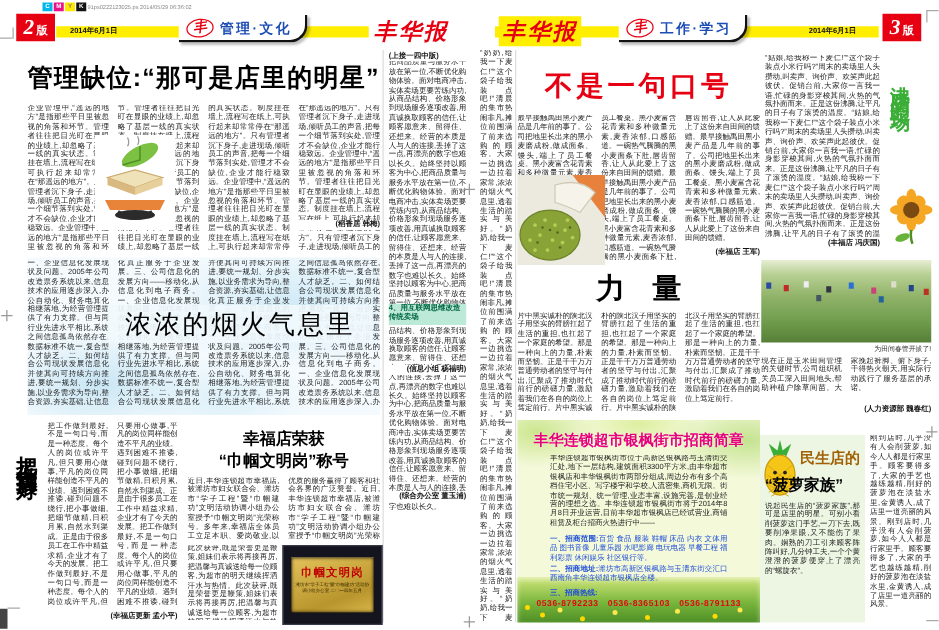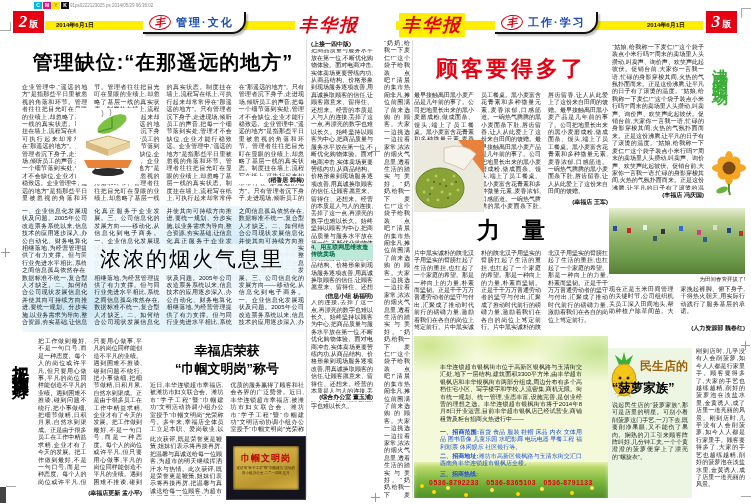--- a/index.html
+++ b/index.html
@@ -72,21 +72,21 @@
       <span class="pgnum">2</span>
       <span class="pgban">版</span>
     </div>
     <div class="abs datetxt" style="left:56px;top:21px;">2014年6月1日</div>
     <div class="abs tab" style="left:143px;top:12px;">
       <span class="logo">丰</span>
       <span class="sectionlbl">管理·文化</span>
     </div>
     <div class="abs masthead" style="left:299px;top:13px;">丰华报</div>
 
-    <div class="abs bighead" style="left:22px;top:49px;width:282px;font-size:20px;letter-spacing:1px;">管理缺位:“在那遥远的地方”</div>
+    <div class="abs bighead" style="left:22px;top:49px;width:282px;font-size:20px;letter-spacing:1px;">管理缺位:“那可是店里的明星”</div>
     <div class="abs t c4" style="left:22px;top:84px;width:282px;height:120px;">企业管理中,“遥远的地方”是指那些平日里被忽视的角落和环节。管理者往往把目光盯在显眼的业绩上,却忽略了基层一线的真实状态。制度挂在墙上,流程写在纸上,可执行起来却常常停在“那遥远的地方”。只有管理者沉下身子,走进现场,倾听员工的声音,把每一个细节落到实处,管理才不会缺位,企业才能行稳致远。企业管理中,“遥远的地方”是指那些平日里被忽视的角落和环节。管理者往往把目光盯在显眼的业绩上,却忽略了基层一线的真实状态。制度挂在墙上,流程写在纸上,可执行起来却常常停在“那遥远的地方”。只有管理者沉下身子,走进现场,倾听员工的声音,把每一个细节落到实处,管理才不会缺位,企业才能行稳致远。企业管理中,“遥远的地方”是指那些平日里被忽视的角落和环节。管理者往往把目光盯在显眼的业绩上,却忽略了基层一线的真实状态。制度挂在墙上,流程写在纸上,可执行起来却常常停在“那遥远的地方”。只有管理者沉下身子,走进现场,倾听员工的声音,把每一个细节落到实处,管理才不会缺位,企业才能行稳致远。企业管理中,“遥远的地方”是指那些平日里被忽视的角落和环节。管理者往往把目光盯在显眼的业绩上,却忽略了基层一线的真实状态。制度挂在墙上,流程写在纸上,可执行起来却常常停在“那遥远的地方”。只有管理者沉下身子,走进现场,倾听员工的声音,把每一个细节落到实处,管理才不会缺位,企业才能行稳致远。企业管理中,“遥远的地方”是指那些平日里被忽视的角落和环节。管理者往往把目光盯在显眼的业绩上,却忽略了基层一线的真实状态。制度挂在墙上,流程写在纸上,可执行起来却常常停在“那遥远的地方”。只有管理者沉下身子,走进现场,倾听员工的声音,把每一个细节落到实处,管理才不会缺位,企业才能行稳致远。</div>
     <div class="abs" style="left:76px;top:108px;width:64px;height:76px;background:#fff;">
       <svg width="64" height="76" viewBox="0 0 64 76">
         <ellipse cx="36" cy="16" rx="16" ry="7" fill="#7cc142" transform="rotate(-28 36 16)"></ellipse>
         <path d="M22 24 L36 20 L36 9" stroke="#4e8f26" stroke-width="1.2" fill="none"></path>
         <path d="M10 34 L32 28 L54 34 L32 42 Z" fill="#f0e2b8" stroke="#c9a96a" stroke-width="1"></path>
         <path d="M10 34 L32 42 L32 48 L10 40 Z" fill="#d9b97f"></path>
         <path d="M54 34 L32 42 L32 48 L54 40 Z" fill="#e6cf9b"></path>
         <path d="M8 52 L56 52 L52 60 L12 60 Z" fill="#e8833a"></path>
         <path d="M18 62 Q32 70 46 62" stroke="#333" stroke-width="4" fill="none"></path>
@@ -133,21 +133,21 @@
     </div>
     <div class="abs datetxt" style="left:272px;top:21px;">2014年6月1日</div>
     <div class="abs pgbadge" style="left:331px;top:11px;width:31px;height:22px;">
       <span class="pgnum">3</span>
       <span class="pgban">版</span>
     </div>
 
     <div class="abs t" style="left:9px;top:40px;width:26px;height:458px;">“奶奶,给我一下麦仁!”“这个袋子给我装点吧!”清晨的集市热闹非凡,摊位前围满了前来选购的顾客。大家一边挑选一边拉着家常,浓浓的烟火气息里,透着生活的踏实与美好。“奶奶,给我一下麦仁!”“这个袋子给我装点吧!”清晨的集市热闹非凡,摊位前围满了前来选购的顾客。大家一边挑选一边拉着家常,浓浓的烟火气息里,透着生活的踏实与美好。“奶奶,给我一下麦仁!”“这个袋子给我装点吧!”清晨的集市热闹非凡,摊位前围满了前来选购的顾客。大家一边挑选一边拉着家常,浓浓的烟火气息里,透着生活的踏实与美好。“奶奶,给我一下麦仁!”“这个袋子给我装点吧!”清晨的集市热闹非凡,摊位前围满了前来选购的顾客。大家一边挑选一边拉着家常,浓浓的烟火气息里,透着生活的踏实与美好。</div>
     <div class="abs vline" style="left:37px;top:40px;height:458px;"></div>
 
-    <div class="abs kai" style="left:39px;top:54px;width:194px;text-align:center;font-size:22px;font-weight:bold;color:#e60012;letter-spacing:3px;">顾客要得多了</div>
+    <div class="abs kai" style="left:39px;top:54px;width:194px;text-align:center;font-size:22px;font-weight:bold;color:#e60012;letter-spacing:3px;">不是一句口号</div>
     <div class="abs t c3" style="left:39px;top:92px;width:194px;height:122px;">最早接触禹田黑小麦产品是几年前的事了。公司把地里长出来的黑小麦磨成粉,做成面条、馒头,端上了员工餐桌。黑小麦富含花青素和多种微量元素,麦香浓郁,口感筋道。一碗热气腾腾的黑小麦面条下肚,唇齿留香,让人从此爱上了这份来自田间的馈赠。最早接触禹田黑小麦产品是几年前的事了。公司把地里长出来的黑小麦磨成粉,做成面条、馒头,端上了员工餐桌。黑小麦富含花青素和多种微量元素,麦香浓郁,口感筋道。一碗热气腾腾的黑小麦面条下肚,唇齿留香,让人从此爱上了这份来自田间的馈赠。最早接触禹田黑小麦产品是几年前的事了。公司把地里长出来的黑小麦磨成粉,做成面条、馒头,端上了员工餐桌。黑小麦富含花青素和多种微量元素,麦香浓郁,口感筋道。一碗热气腾腾的黑小麦面条下肚,唇齿留香,让人从此爱上了这份来自田间的馈赠。最早接触禹田黑小麦产品是几年前的事了。公司把地里长出来的黑小麦磨成粉,做成面条、馒头,端上了员工餐桌。黑小麦富含花青素和多种微量元素,麦香浓郁,口感筋道。一碗热气腾腾的黑小麦面条下肚,唇齿留香,让人从此爱上了这份来自田间的馈赠。</div>
     <div class="abs grainimg" style="left:39px;top:140px;width:70px;height:72px;">
       <svg width="70" height="72" viewBox="0 0 70 72">
         <rect width="70" height="72" fill="#eceadf"></rect>
         <path d="M44 0 L70 0 L70 34 Z" fill="#e8813c"></path>
         <path d="M30 8 Q50 2 62 14 L50 30 Q38 24 30 22 Z" fill="#f6f3ea" stroke="#cfc8b4" stroke-width="1"></path>
         <ellipse cx="26" cy="48" rx="24" ry="20" fill="#8aa336"></ellipse>
         <ellipse cx="26" cy="48" rx="24" ry="20" fill="none" stroke="#6c832a" stroke-width="1"></ellipse>
         <g fill="#b6cd57">
           <circle cx="14" cy="40" r="1.5"></circle>
@@ -175,20 +175,21 @@
     </div>
     <div class="abs byline" style="left:165px;top:198px;width:68px;">(幸福店 王军)</div>
 
     <div class="abs bighead" style="left:39px;top:215px;width:194px;font-size:23px;letter-spacing:22px;text-indent:22px;">力量</div>
     <div class="abs t c3" style="left:39px;top:250px;width:194px;height:82px;">片中黑实诚朴的陕北汉子用坚实的臂膀扛起了生活的重担,也扛起了一个家庭的希望。那是一种向上的力量,朴素而坚韧。正是千千万万普通劳动者的坚守与付出,汇聚成了推动时代前行的磅礴力量,激励着我们在各自的岗位上笃定前行。片中黑实诚朴的陕北汉子用坚实的臂膀扛起了生活的重担,也扛起了一个家庭的希望。那是一种向上的力量,朴素而坚韧。正是千千万万普通劳动者的坚守与付出,汇聚成了推动时代前行的磅礴力量,激励着我们在各自的岗位上笃定前行。片中黑实诚朴的陕北汉子用坚实的臂膀扛起了生活的重担,也扛起了一个家庭的希望。那是一种向上的力量,朴素而坚韧。正是千千万万普通劳动者的坚守与付出,汇聚成了推动时代前行的磅礴力量,激励着我们在各自的岗位上笃定前行。</div>
 
     <div class="abs promobg" style="left:39px;top:336px;width:194px;height:162px;">
       <div class="abs grass" style="left:0;top:126px;width:194px;height:36px;">
         <div class="flowerdots abs" style="left:6px;top:22px;"></div>
       </div>
+      <div class="abs" style="left:0;top:8px;width:194px;text-align:center;font-weight:900;font-size:12px;color:#e6007a;text-shadow:0 0 1px #fff;">丰华连锁超市银枫街市招商简章</div>
       <div class="abs t" style="left:26px;top:28px;width:142px;height:64px;">丰华连锁超市银枫街市位于高新区银枫路与玉清街交汇处,地下一层结构,建筑面积3300平方米,由丰华超市银枫店和丰华银枫街市两部分组成,周边分布有多个高档住宅小区、写字楼宇和学校,人流密集,商机无限。街市统一规划、统一管理,业态丰富,设施完善,是创业经营的理想之选。丰华连锁超市银枫街市将于2014年8月8日开业运营,目前丰华超市银枫店已经试营业,商铺租赁及柜台招商火热进行中——</div>
       <div class="abs" style="left:26px;top:93px;width:142px;font-size:6px;line-height:7.4px;color:#1f4fd8;text-align:justify;"><b>一、招商范围:</b><span>百货 食品 服装 鞋帽 床品 内衣 文体用品 图书音像 儿童乐园 水吧影廊 电玩电器 早餐工程 福利彩票 休闲娱乐 社区银行等。</span></div>
       <div class="abs" style="left:26px;top:117px;width:142px;font-size:6px;line-height:7.4px;color:#1f4fd8;text-align:justify;"><b>二、招商地址:</b><span>潍坊市高新区银枫路与玉清东街交汇口西南角丰华连锁超市银枫店全楼。</span></div>
       <div class="abs" style="left:26px;top:134px;width:142px;font-size:6px;font-weight:bold;color:#1f4fd8;">三、招商热线:</div>
       <div class="abs" style="left:2px;top:142px;width:190px;text-align:center;font-size:6.8px;font-weight:900;color:#e60012;letter-spacing:.5px;">0536-8792233　0536-8365103　0536-8791133</div>
     </div>
 
     <div class="abs t" style="left:237px;top:44px;width:92px;height:146px;">“姑娘,给我称一下麦仁!”“这个袋子装点小米行吗?”周末的卖场里人头攒动,叫卖声、询价声、欢笑声此起彼伏。促销台前,大家你一言我一语,忙碌的身影穿梭其间,火热的气氛扑面而来。正是这份沸腾,让平凡的日子有了滚烫的温度。“姑娘,给我称一下麦仁!”“这个袋子装点小米行吗?”周末的卖场里人头攒动,叫卖声、询价声、欢笑声此起彼伏。促销台前,大家你一言我一语,忙碌的身影穿梭其间,火热的气氛扑面而来。正是这份沸腾,让平凡的日子有了滚烫的温度。“姑娘,给我称一下麦仁!”“这个袋子装点小米行吗?”周末的卖场里人头攒动,叫卖声、询价声、欢笑声此起彼伏。促销台前,大家你一言我一语,忙碌的身影穿梭其间,火热的气氛扑面而来。正是这份沸腾,让平凡的日子有了滚烫的温度。</div>
     <div class="abs byline" style="left:255px;top:191px;width:74px;">(丰福店 冯庆国)</div>
     <div class="abs vtitle greentitle" style="left:334px;top:56px;height:120px;font-size:16px;letter-spacing:5px;">沸腾的卖场</div>

